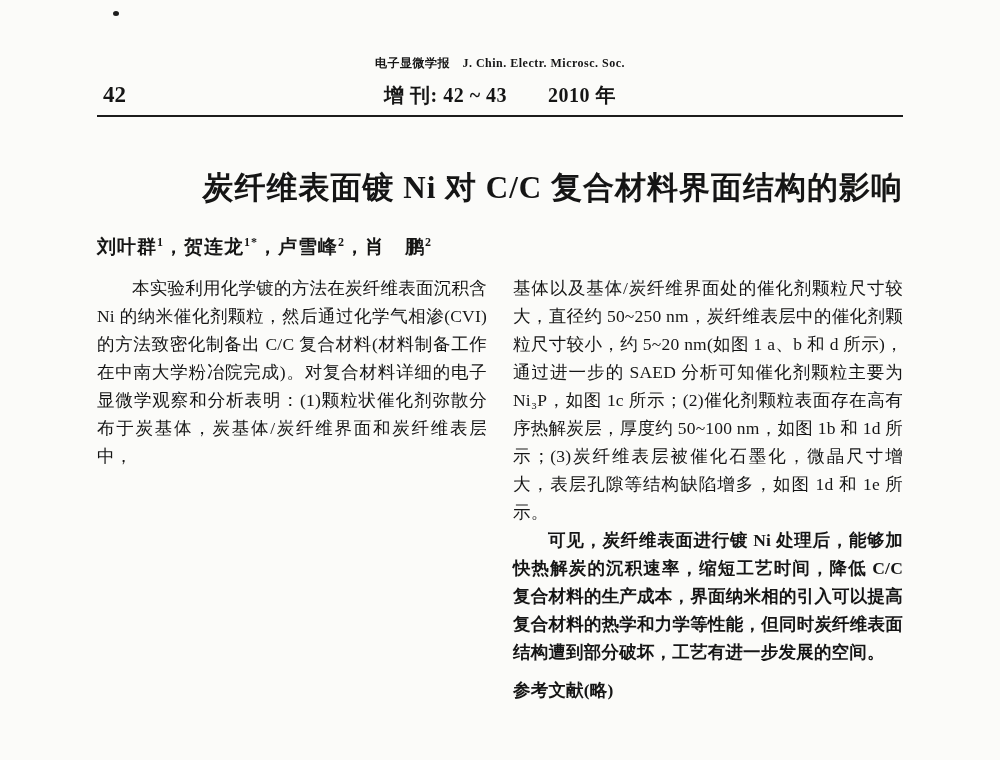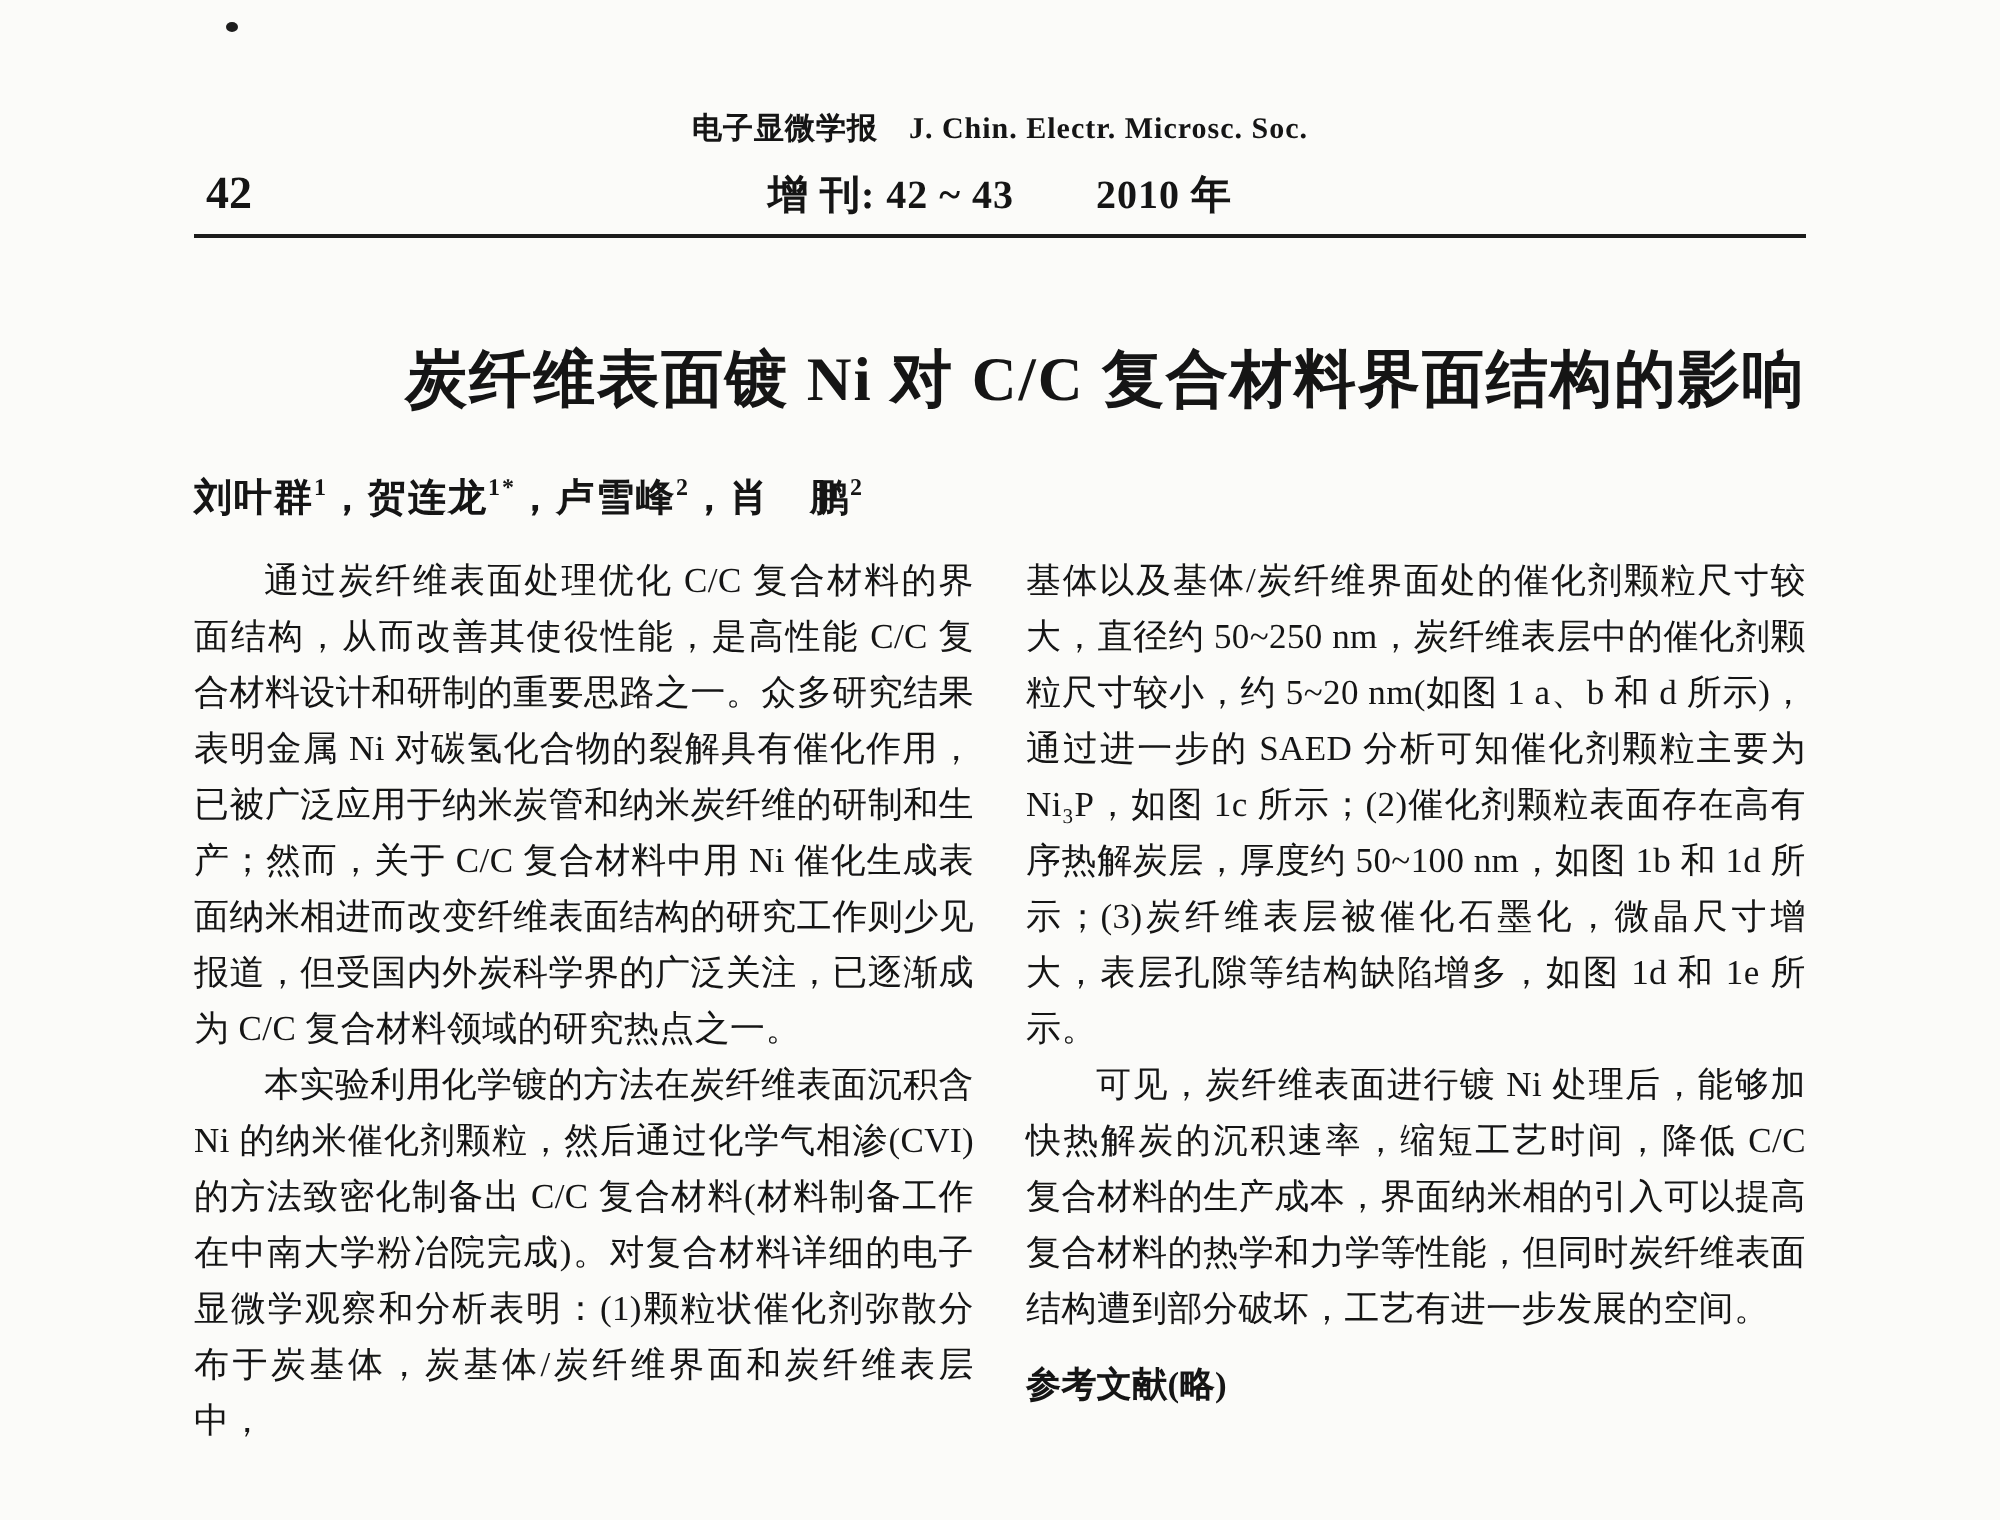--- a/index.html
+++ b/index.html
@@ -21,21 +21,21 @@
   }
   .speck {
     position: absolute;
     background: #1d1d1d;
     border-radius: 50%;
   }
   .speck-1 { left: 113px; top: 11px; width: 6px; height: 5px; }
 
   .journal-line {
     text-align: center;
-    font-size: 15px;
+    font-size: 12px;
     font-weight: 700;
     letter-spacing: 0.5px;
   }
   .header-meta {
     position: relative;
     margin-top: 10px;
     height: 21px;
   }
   .page-number {
     position: absolute;
@@ -91,21 +91,21 @@
     min-width: 0;
   }
   .col p {
     margin: 0;
     font-size: 17.5px;
     line-height: 28px;
     text-align: justify;
     letter-spacing: 0.2px;
   }
   .indent { text-indent: 2em; }
-  .para-gap { margin-top: 12px; }
+  .para-gap { margin-top: 12px; font-weight: bold; }
   .refs {
     font-weight: 700;
     margin-top: 10px !important;
   }
 </style>
 </head>
 <body>
 
 <div class="page">
 
@@ -120,21 +120,20 @@
     <div class="rule"></div>
   </header>
 
   <h1 class="title">炭纤维表面镀 Ni 对 C/C 复合材料界面结构的影响</h1>
 
   <div class="authors"><span class="author"><span>刘叶群</span><sup>1</sup></span><span>，</span><span class="author"><span>贺连龙</span><sup>1*</sup></span><span>，</span><span class="author"><span>卢雪峰</span><sup>2</sup></span><span>，</span><span class="author"><span>肖　鹏</span><sup>2</sup></span></div>
 
 
   <main class="columns">
     <section class="col">
-      <p class="indent">通过炭纤维表面处理优化 C/C 复合材料的界面结构，从而改善其使役性能，是高性能 C/C 复合材料设计和研制的重要思路之一。众多研究结果表明金属 Ni 对碳氢化合物的裂解具有催化作用，已被广泛应用于纳米炭管和纳米炭纤维的研制和生产；然而，关于 C/C 复合材料中用 Ni 催化生成表面纳米相进而改变纤维表面结构的研究工作则少见报道，但受国内外炭科学界的广泛关注，已逐渐成为 C/C 复合材料领域的研究热点之一。</p>
       <p class="indent">本实验利用化学镀的方法在炭纤维表面沉积含 Ni 的纳米催化剂颗粒，然后通过化学气相渗(CVI)的方法致密化制备出 C/C 复合材料(材料制备工作在中南大学粉冶院完成)。对复合材料详细的电子显微学观察和分析表明：(1)颗粒状催化剂弥散分布于炭基体，炭基体/炭纤维界面和炭纤维表层中，</p>
     </section>
     <section class="col">
       <p>基体以及基体/炭纤维界面处的催化剂颗粒尺寸较大，直径约 50~250 nm，炭纤维表层中的催化剂颗粒尺寸较小，约 5~20 nm(如图 1 a、b 和 d 所示)，通过进一步的 SAED 分析可知催化剂颗粒主要为 Ni₃P，如图 1c 所示；(2)催化剂颗粒表面存在高有序热解炭层，厚度约 50~100 nm，如图 1b 和 1d 所示；(3)炭纤维表层被催化石墨化，微晶尺寸增大，表层孔隙等结构缺陷增多，如图 1d 和 1e 所示。</p>
       <p class="indent para-gap">可见，炭纤维表面进行镀 Ni 处理后，能够加快热解炭的沉积速率，缩短工艺时间，降低 C/C 复合材料的生产成本，界面纳米相的引入可以提高复合材料的热学和力学等性能，但同时炭纤维表面结构遭到部分破坏，工艺有进一步发展的空间。</p>
       <p class="refs para-gap">参考文献(略)</p>
     </section>
   </main>
 
 </div>

